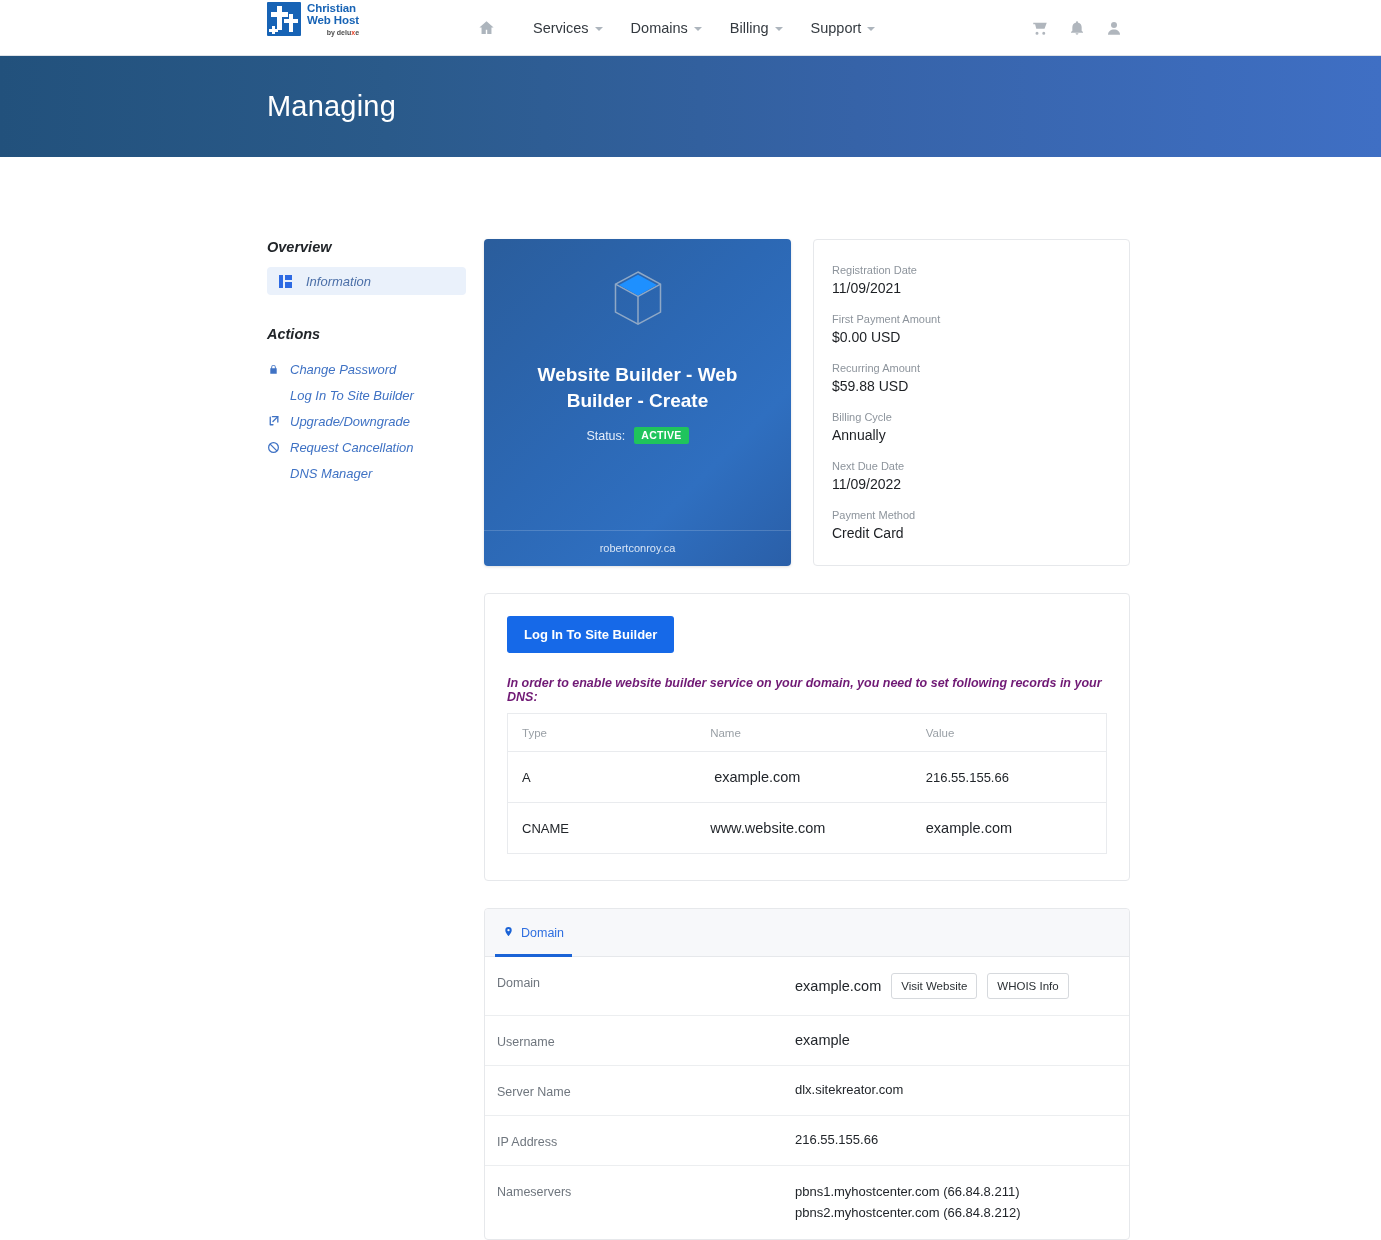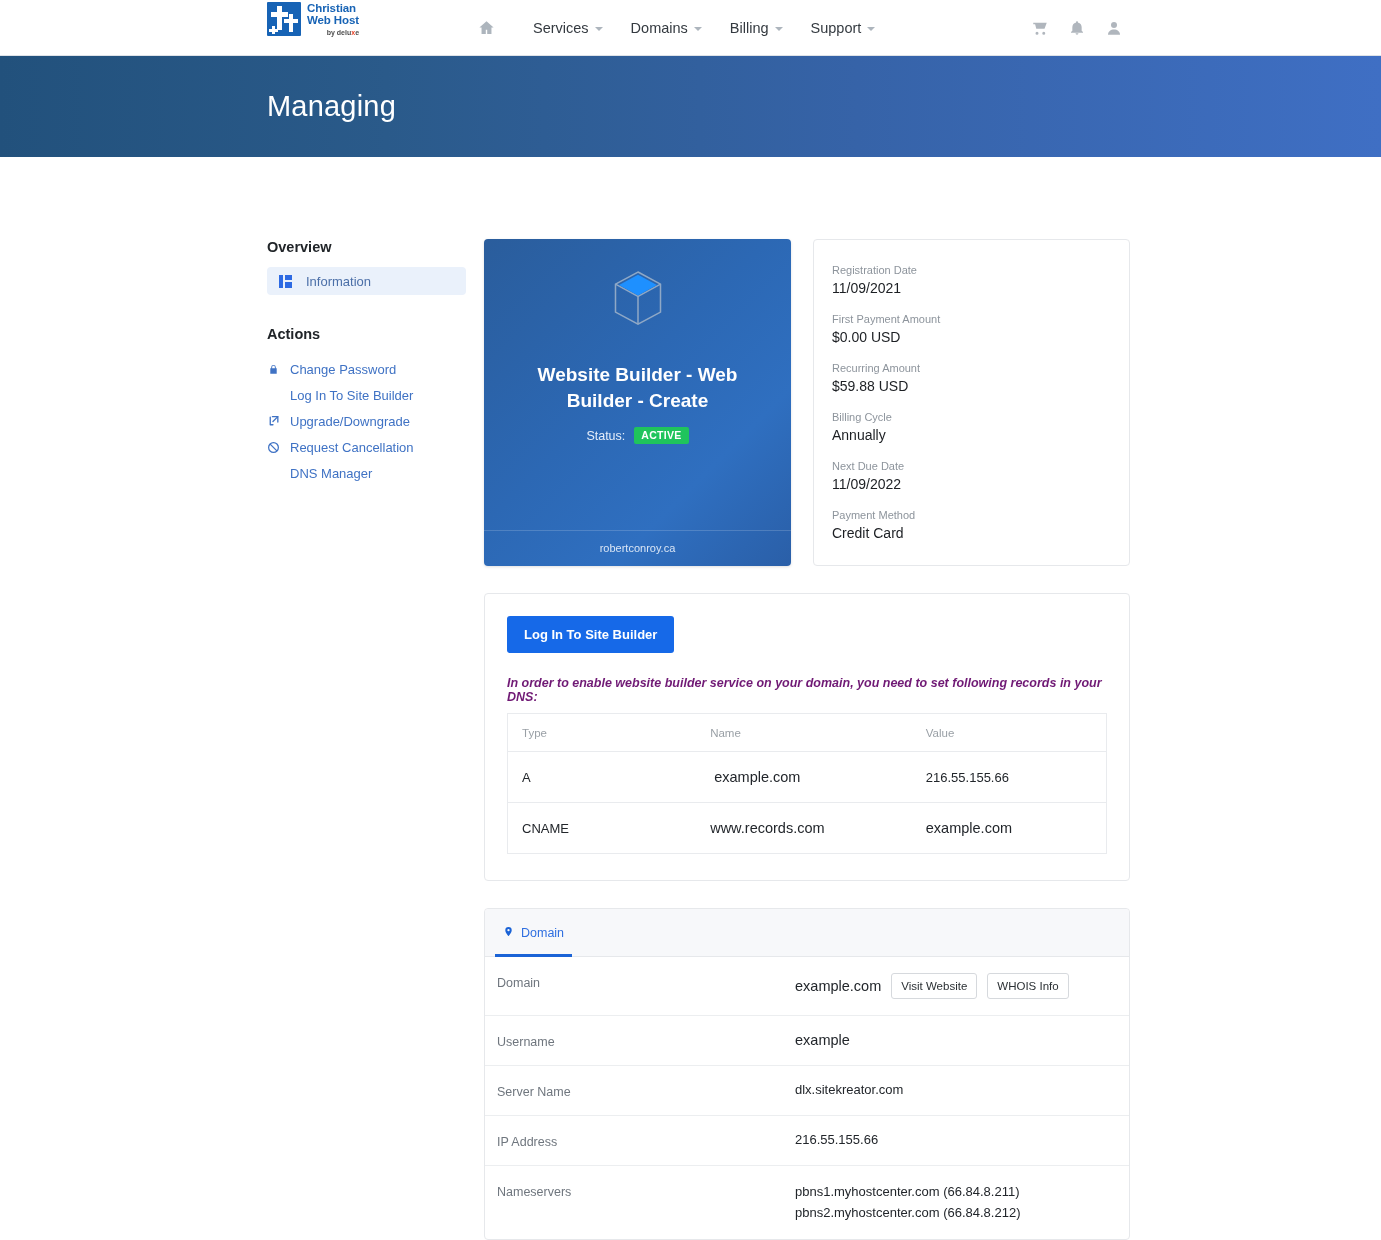--- a/index.html
+++ b/index.html
@@ -106,21 +106,21 @@
   .content {
     display: flex;
     padding-left: 267px;
     padding-right: 251px;
     padding-top: 82px;
     gap: 18px;
     align-items: flex-start;
   }
 
   
-  .sidebar { width: 199px; flex: none; }
+  .sidebar { width: 199px; flex: none; font-style: italic; }
   .side-head {
     font-size: 14.5px; font-weight: bold; color: #212529;
     margin-bottom: 12px;
   }
   .side-head.second { margin-top: 31px; margin-bottom: 14px; }
   .side-active {
     background: #eaf1fb;
     border-radius: 4px;
     height: 28px;
     display: flex; align-items: center;
@@ -538,21 +538,21 @@
               </tr>
             </thead>
             <tbody>
               <tr>
                 <td>A</td>
                 <td class="big">example.com</td>
                 <td>216.55.155.66</td>
               </tr>
               <tr>
                 <td>CNAME</td>
-                <td class="big2">www.records.com</td>
+                <td class="big2">www.website.com</td>
                 <td class="big2">example.com</td>
               </tr>
             </tbody>
           </table>
         </div>
       </section>
 
       <section class="panel">
         <div class="tabbar">
           <div class="tab">

